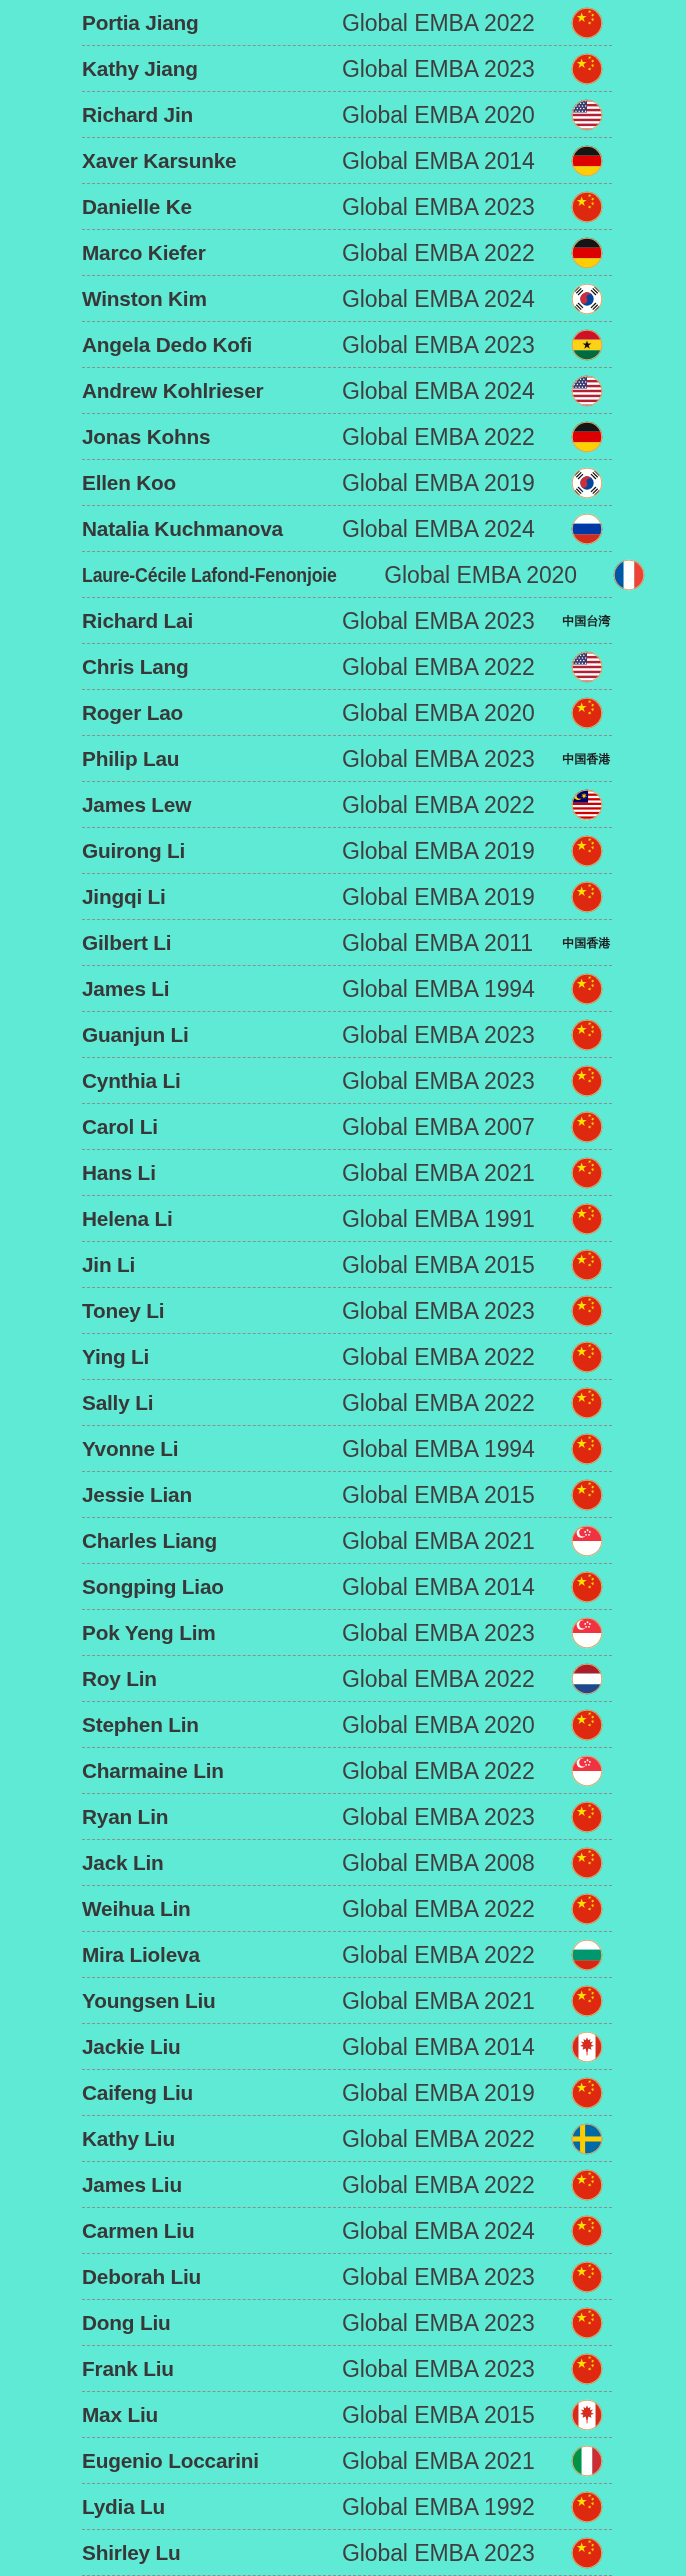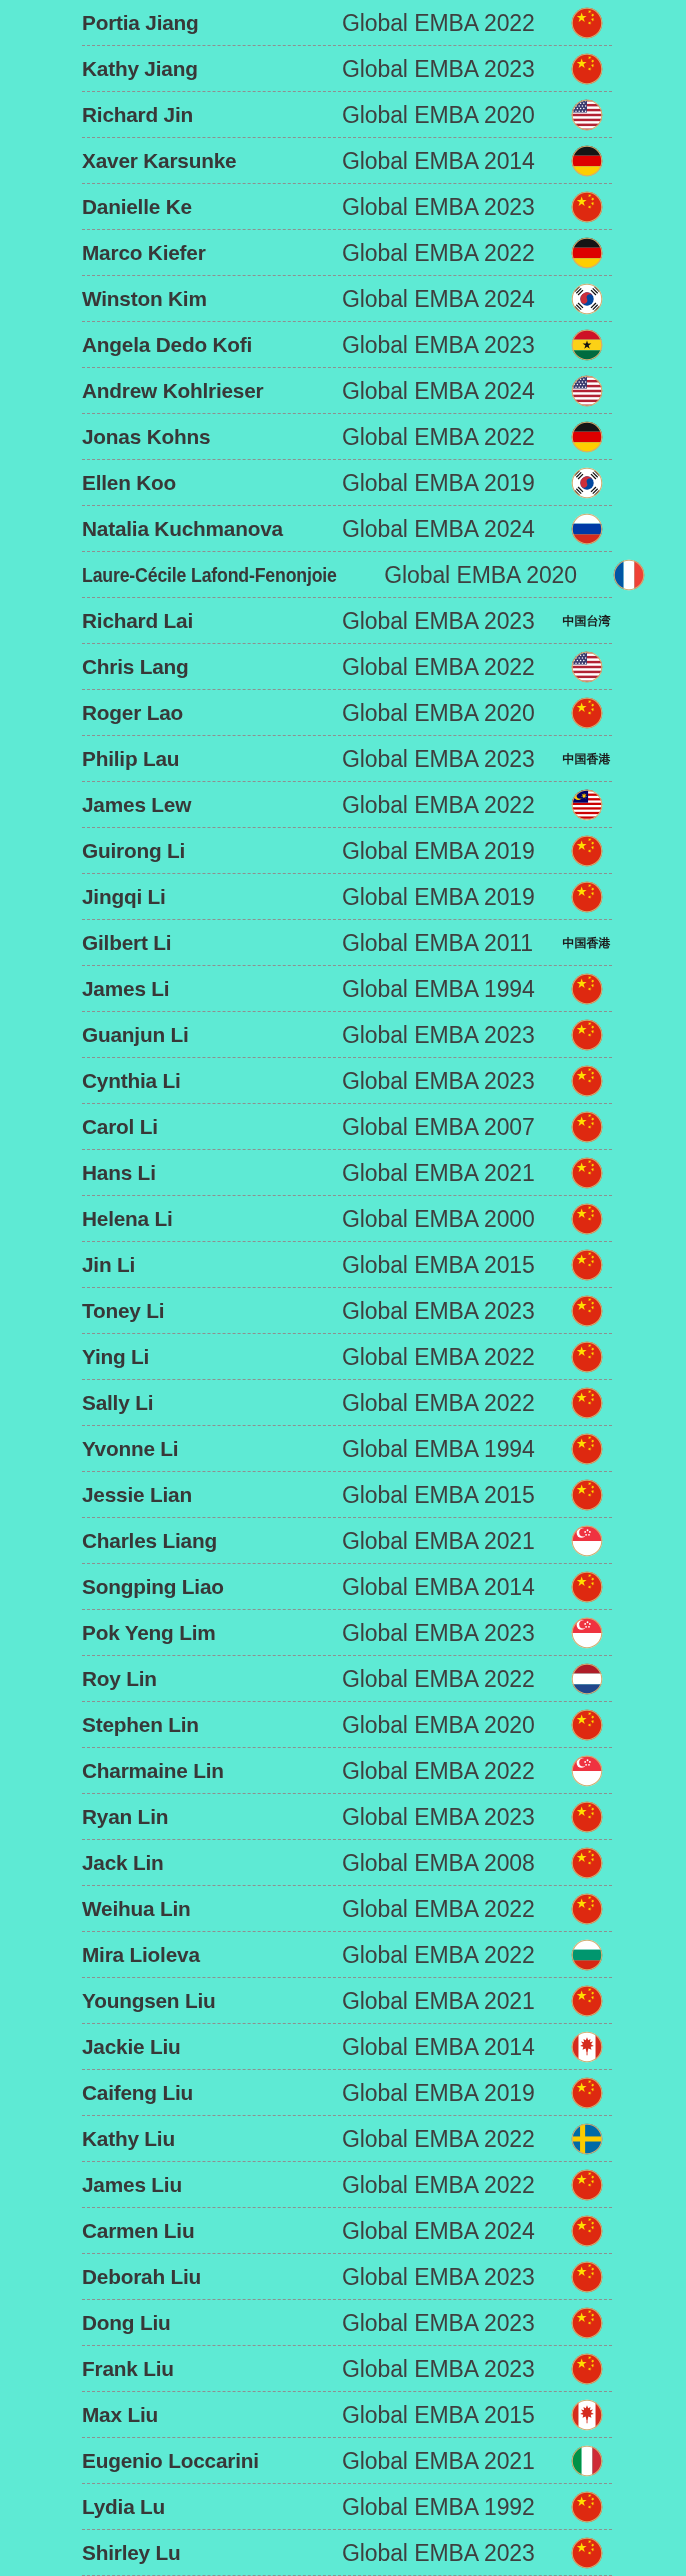--- a/index.html
+++ b/index.html
@@ -743,21 +743,21 @@
               <polygon points="36.2,26.6 36.1,29.2 38.6,30.1 36.1,30.8 36.0,33.5 34.5,31.3 32.0,32.0 33.6,30.0 32.2,27.8 34.6,28.7"></polygon>
             </g>
           </g>
           <circle cx="30" cy="30" r="27.7" fill="none" stroke="#CFAF74" stroke-width="2.1"></circle>
         </svg>
       </span>
   </div>
 
   <div class="row">
     <span class="name" style="transform-origin: left center; transform: scaleX(0.99);">Helena Li</span>
-    <span class="program">Global EMBA 2000</span>
+    <span class="program">Global EMBA 1991</span>
     <span class="flag-col">
         <svg width="32" height="32" viewBox="0 0 60 60" xmlns="http://www.w3.org/2000/svg">
           <defs>
             <clipPath id="fc26">
               <circle cx="30" cy="30" r="28.6"></circle>
             </clipPath>
           </defs>
           <g clip-path="url(#fc26)">
             <rect width="60" height="60" fill="#DE2910"></rect>
             <g fill="#FFDE00">

